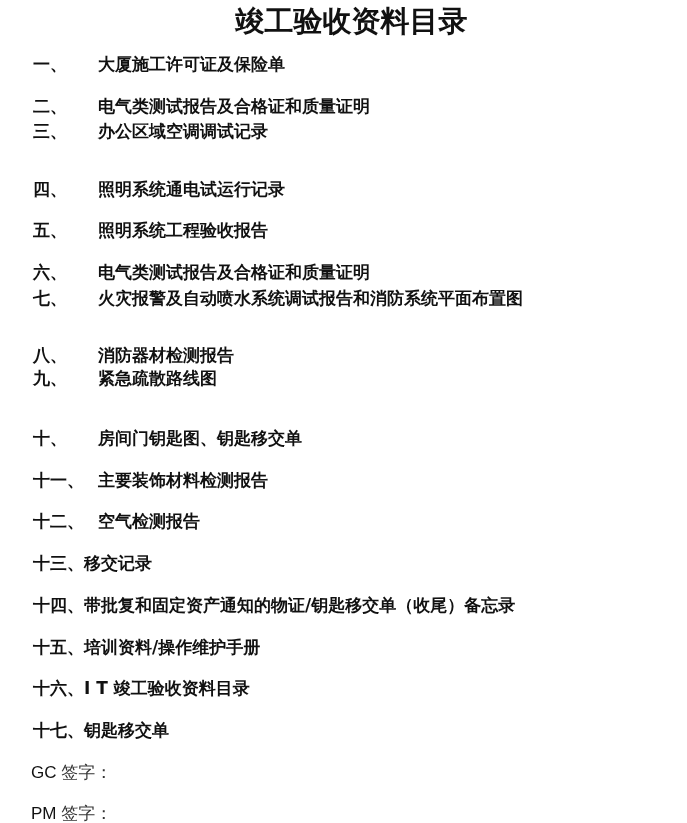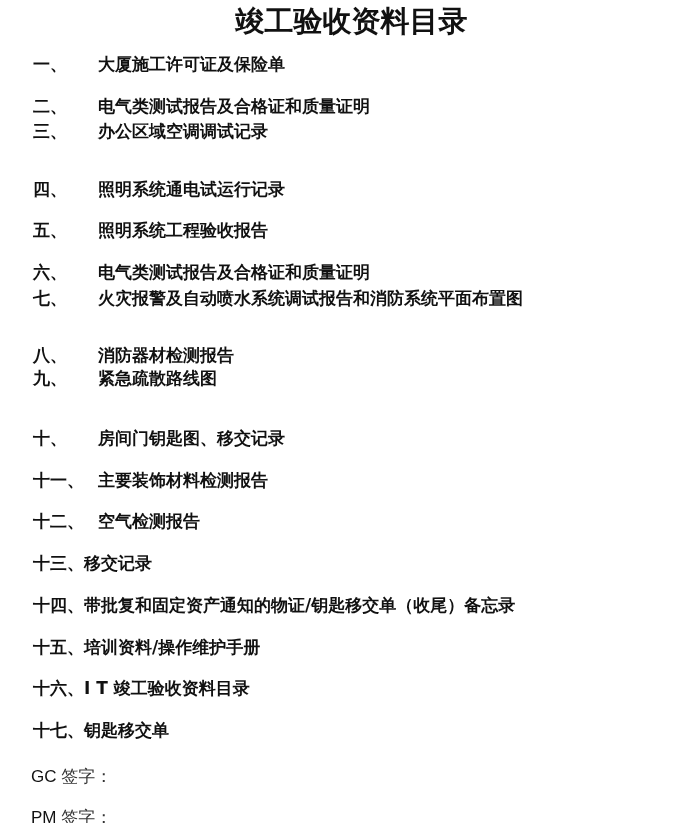--- a/index.html
+++ b/index.html
@@ -40,21 +40,21 @@
       display: inline-block;
       width: 65px;
     }
     .row.compact .num {
       width: auto;
     }
     .sig {
       position: absolute;
       left: 31px;
       font-size: 17px;
-      line-height: 32px;
+      line-height: 24px;
       white-space: nowrap;
       font-family: "Liberation Sans", sans-serif;
     }
     .sig .cn {
       font-family: "DejaVu Sans", sans-serif;
       color: #333333;
     }
   </style>
 </head>
 <body>
@@ -83,21 +83,21 @@
   <div class="row" style="top:286px">
     <span class="num">七、</span><span>火灾报警及自动喷水系统调试报告和消防系统平面布置图</span>
   </div>
   <div class="row" style="top:343px">
     <span class="num">八、</span><span>消防器材检测报告</span>
   </div>
   <div class="row" style="top:366px">
     <span class="num">九、</span><span>紧急疏散路线图</span>
   </div>
   <div class="row" style="top:426px">
-    <span class="num">十、</span><span>房间门钥匙图、移交记录</span>
+    <span class="num">十、</span><span>房间门钥匙图、钥匙移交单</span>
   </div>
   <div class="row" style="top:468px">
     <span class="num">十一、</span><span>主要装饰材料检测报告</span>
   </div>
   <div class="row" style="top:509px">
     <span class="num">十二、</span><span>空气检测报告</span>
   </div>
   <div class="row compact" style="top:551px">
     <span class="num">十三、</span><span>移交记录</span>
   </div>

